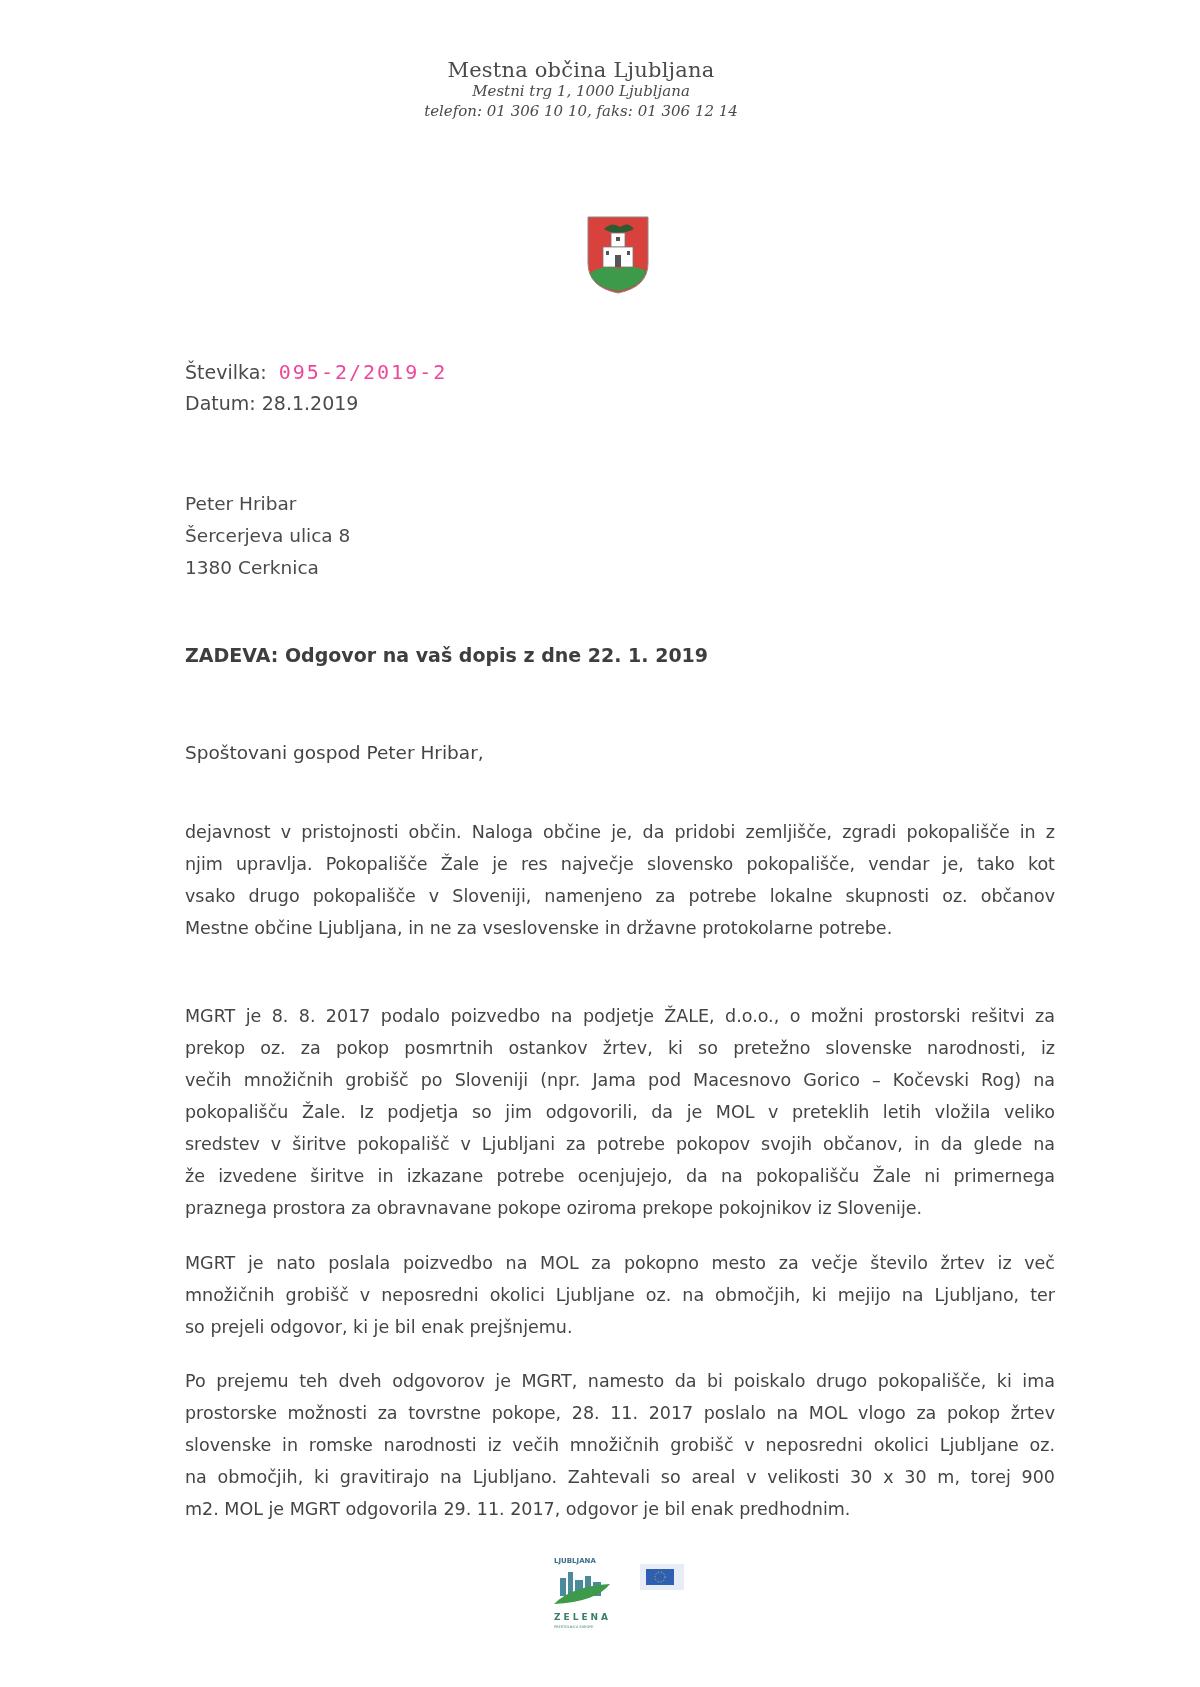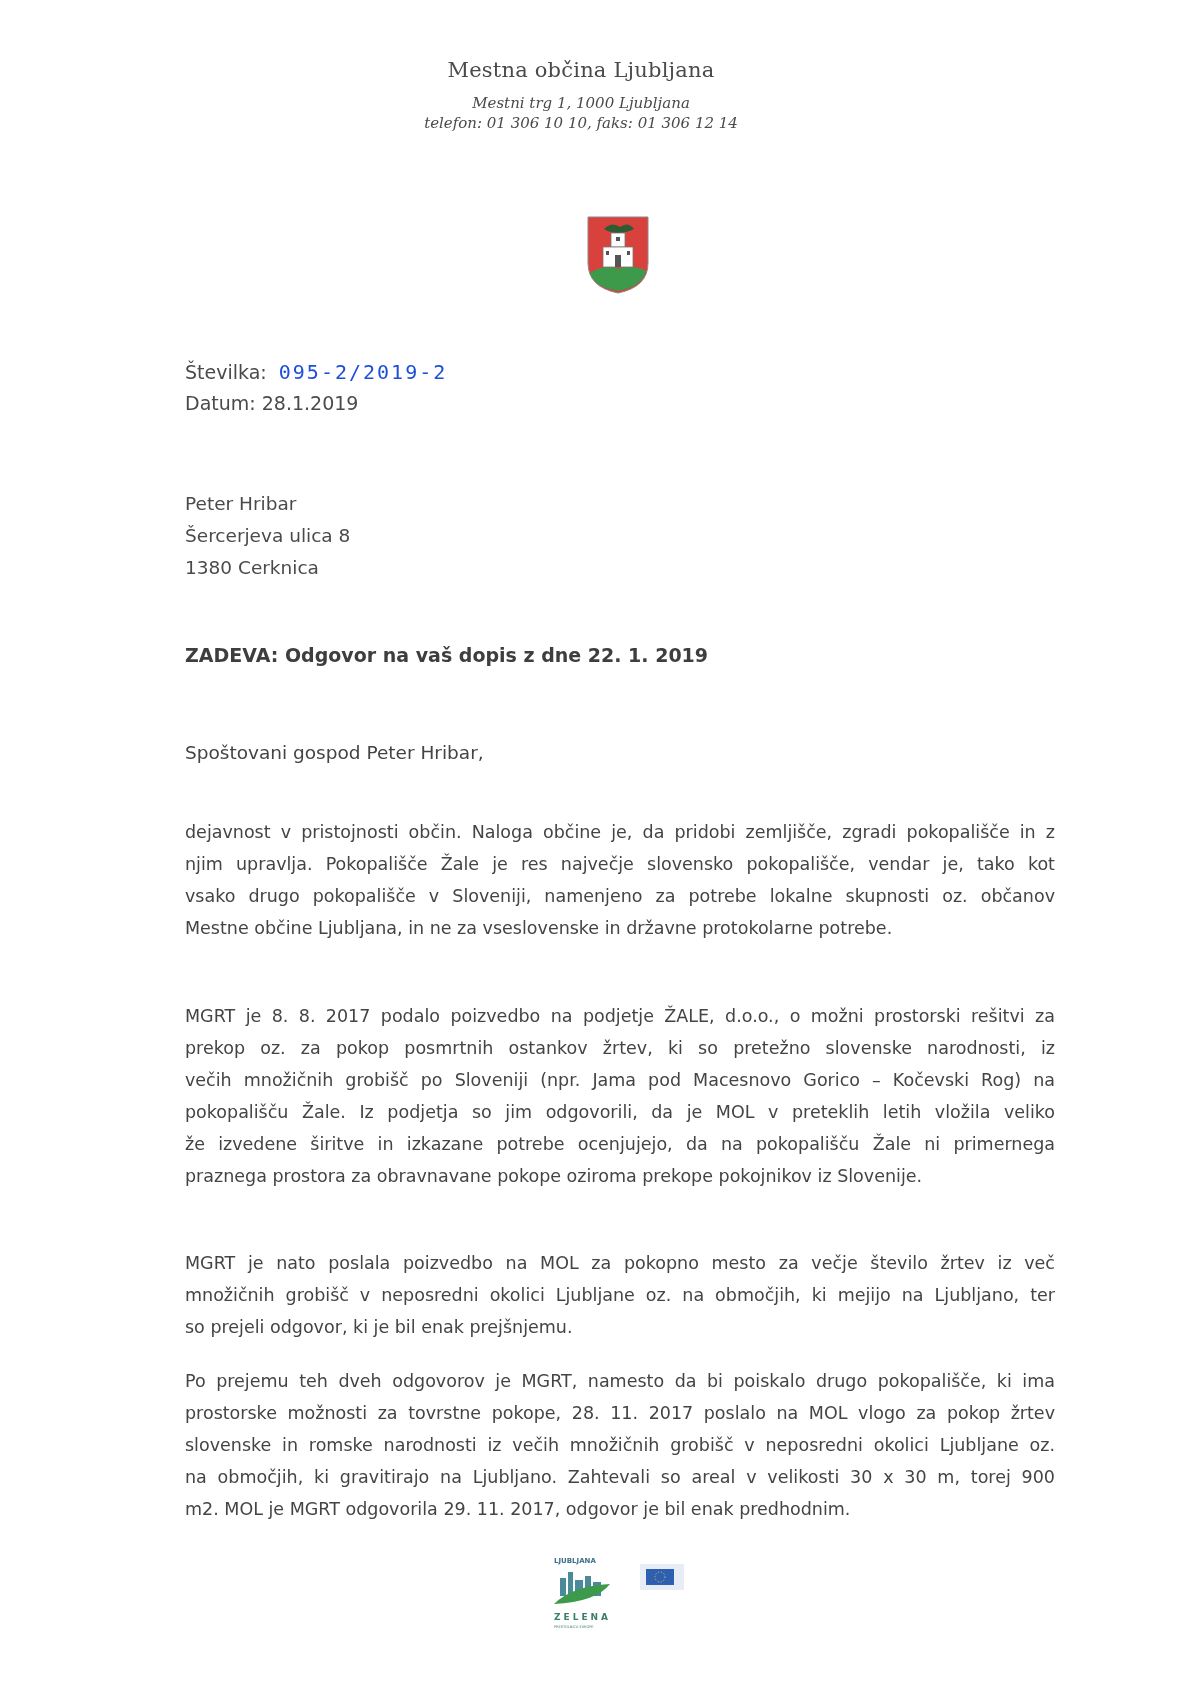--- a/index.html
+++ b/index.html
@@ -1,27 +1,27 @@
 <!DOCTYPE html>
 <html><head>
 <meta charset="utf-8">
 <style>
   html, body { margin: 0; padding: 0; background: #ffffff; }
   body { width: 1200px; height: 1687px; position: relative; overflow: hidden; color: #3a3a3a; }
   .header { position: absolute; top: 58px; left: 0; width: 1162px; text-align: center; font-family: "DejaVu Serif", "Liberation Serif", serif; color: #4a4a4a; }
   .org { font-size: 21px; letter-spacing: 0.2px; }
   .mayor { font-size: 21px; margin-top: 14px; }
   .mayor .role { font-style: italic; font-size: 16px; }
-  .addr { font-style: italic; font-size: 15px; margin-top: 12px; }
+  .addr { font-style: italic; font-size: 15px; margin-top: 0; }
   .contact { font-style: italic; font-size: 15px; margin-top: 2px; }
   .crest { position: absolute; left: 586px; top: 215px; width: 64px; height: 80px; }
   .sans { font-family: "DejaVu Sans", "Liberation Sans", sans-serif; }
   .meta { position: absolute; left: 185px; top: 360px; font-size: 19px; color: #4a4a4a; }
   .meta .row { height: 32px; }
-  .hand { font-family: "DejaVu Sans Mono", monospace; color: #1d4ed8; font-size: 20px; letter-spacing: 2px; margin-left: 6px; }
+  .hand { font-family: "DejaVu Sans Mono", monospace; color: #ec4899; font-size: 20px; letter-spacing: 2px; margin-left: 6px; }
   .recipient { position: absolute; left: 185px; top: 488px; font-size: 18.5px; color: #4a4a4a; line-height: 32px; }
   .subject { position: absolute; left: 185px; top: 644px; font-size: 19px; font-weight: bold; color: #3e3e3e; }
   .salutation { position: absolute; left: 185px; top: 742px; font-size: 18.5px; color: #444; }
   .para { position: absolute; left: 185px; width: 870px; font-size: 17.5px; line-height: 32px; color: #444; text-align: justify; }
   .para .line { display: block; white-space: nowrap; text-align-last: justify; }
   .para .line.last { text-align-last: left; }
   .p1 { top: 816px; }
   .p2 { top: 1000px; }
   .p3 { top: 1247px; }
   .p4 { top: 1365px; }
@@ -78,20 +78,21 @@
   <span class="line">njim upravlja. Pokopališče Žale je res največje slovensko pokopališče, vendar je, tako kot</span>
   <span class="line">vsako drugo pokopališče v Sloveniji, namenjeno za potrebe lokalne skupnosti oz. občanov</span>
   <span class="line last">Mestne občine Ljubljana, in ne za vseslovenske in državne protokolarne potrebe.</span>
 </div>
 
 <div class="para p2 sans">
   <span class="line">MGRT je 8. 8. 2017 podalo poizvedbo na podjetje ŽALE, d.o.o., o možni prostorski rešitvi za</span>
   <span class="line">prekop oz. za pokop posmrtnih ostankov žrtev, ki so pretežno slovenske narodnosti, iz</span>
   <span class="line">večih množičnih grobišč po Sloveniji (npr. Jama pod Macesnovo Gorico – Kočevski Rog) na</span>
   <span class="line">pokopališču Žale. Iz podjetja so jim odgovorili, da je MOL v preteklih letih vložila veliko</span>
+  <span class="line">sredstev v širitve pokopališč v Ljubljani za potrebe pokopov svojih občanov, in da glede na</span>
   <span class="line">že izvedene širitve in izkazane potrebe ocenjujejo, da na pokopališču Žale ni primernega</span>
   <span class="line last">praznega prostora za obravnavane pokope oziroma prekope pokojnikov iz Slovenije.</span>
 </div>
 
 <div class="para p3 sans">
   <span class="line">MGRT je nato poslala poizvedbo na MOL za pokopno mesto za večje število žrtev iz več</span>
   <span class="line">množičnih grobišč v neposredni okolici Ljubljane oz. na območjih, ki mejijo na Ljubljano, ter</span>
   <span class="line last">so prejeli odgovor, ki je bil enak prejšnjemu.</span>
 </div>
 

